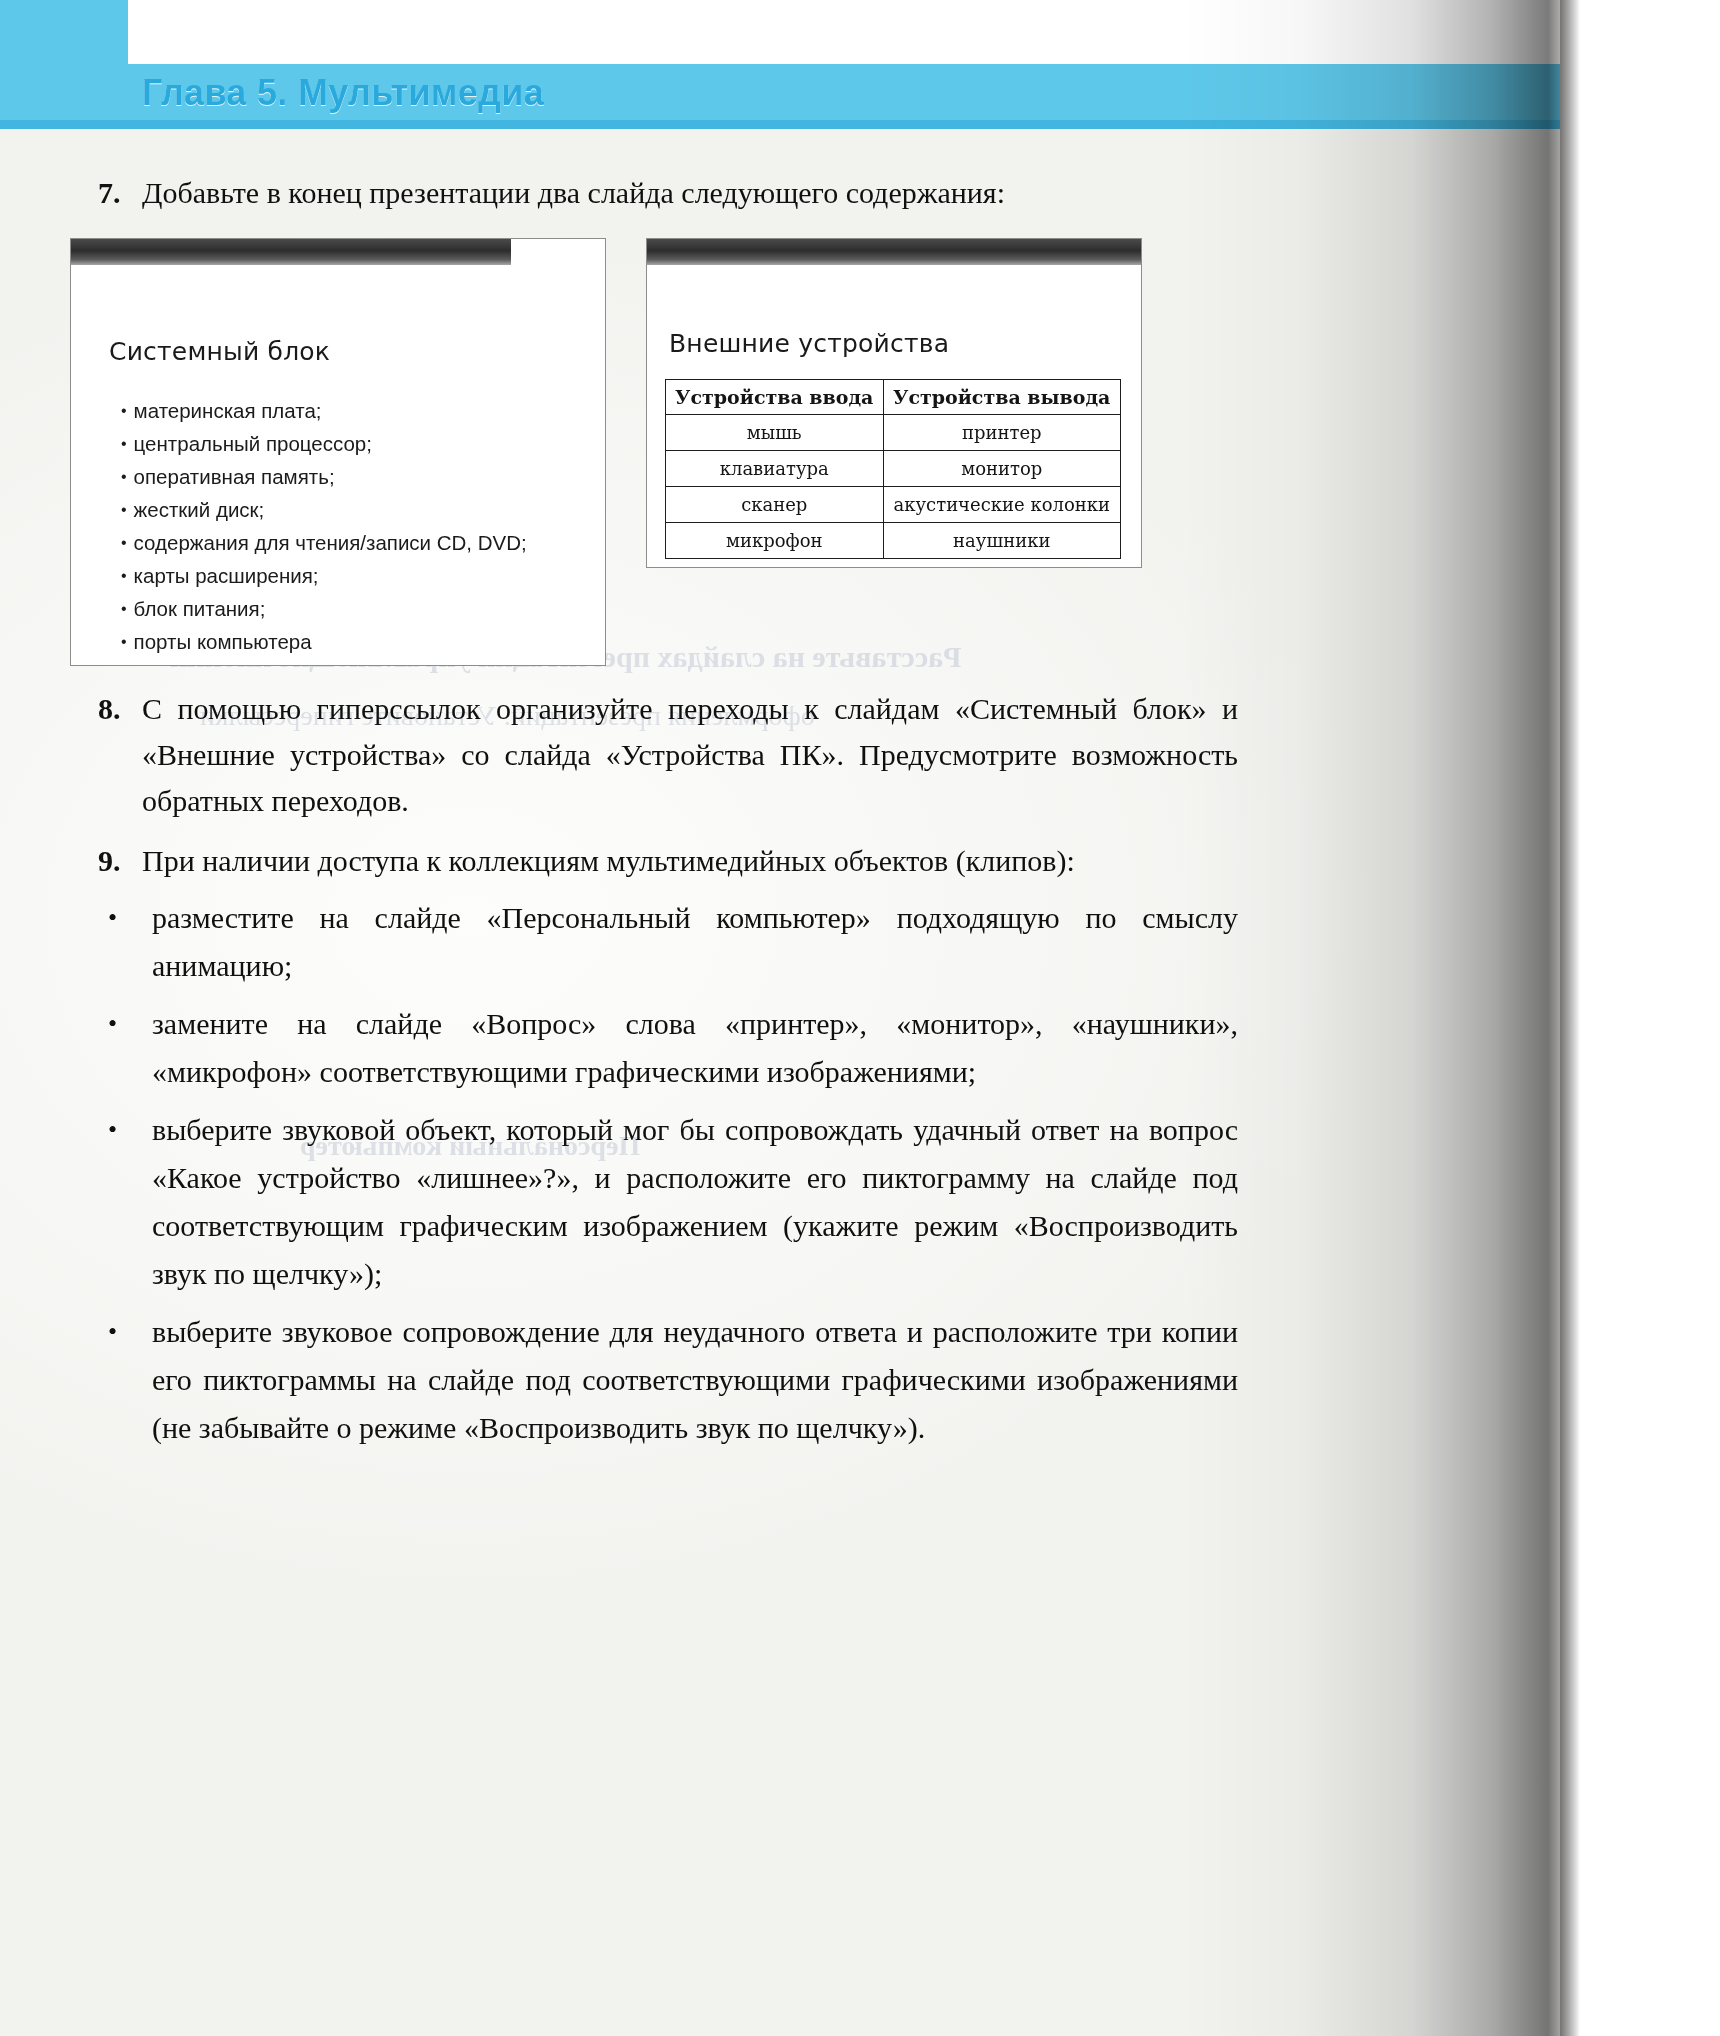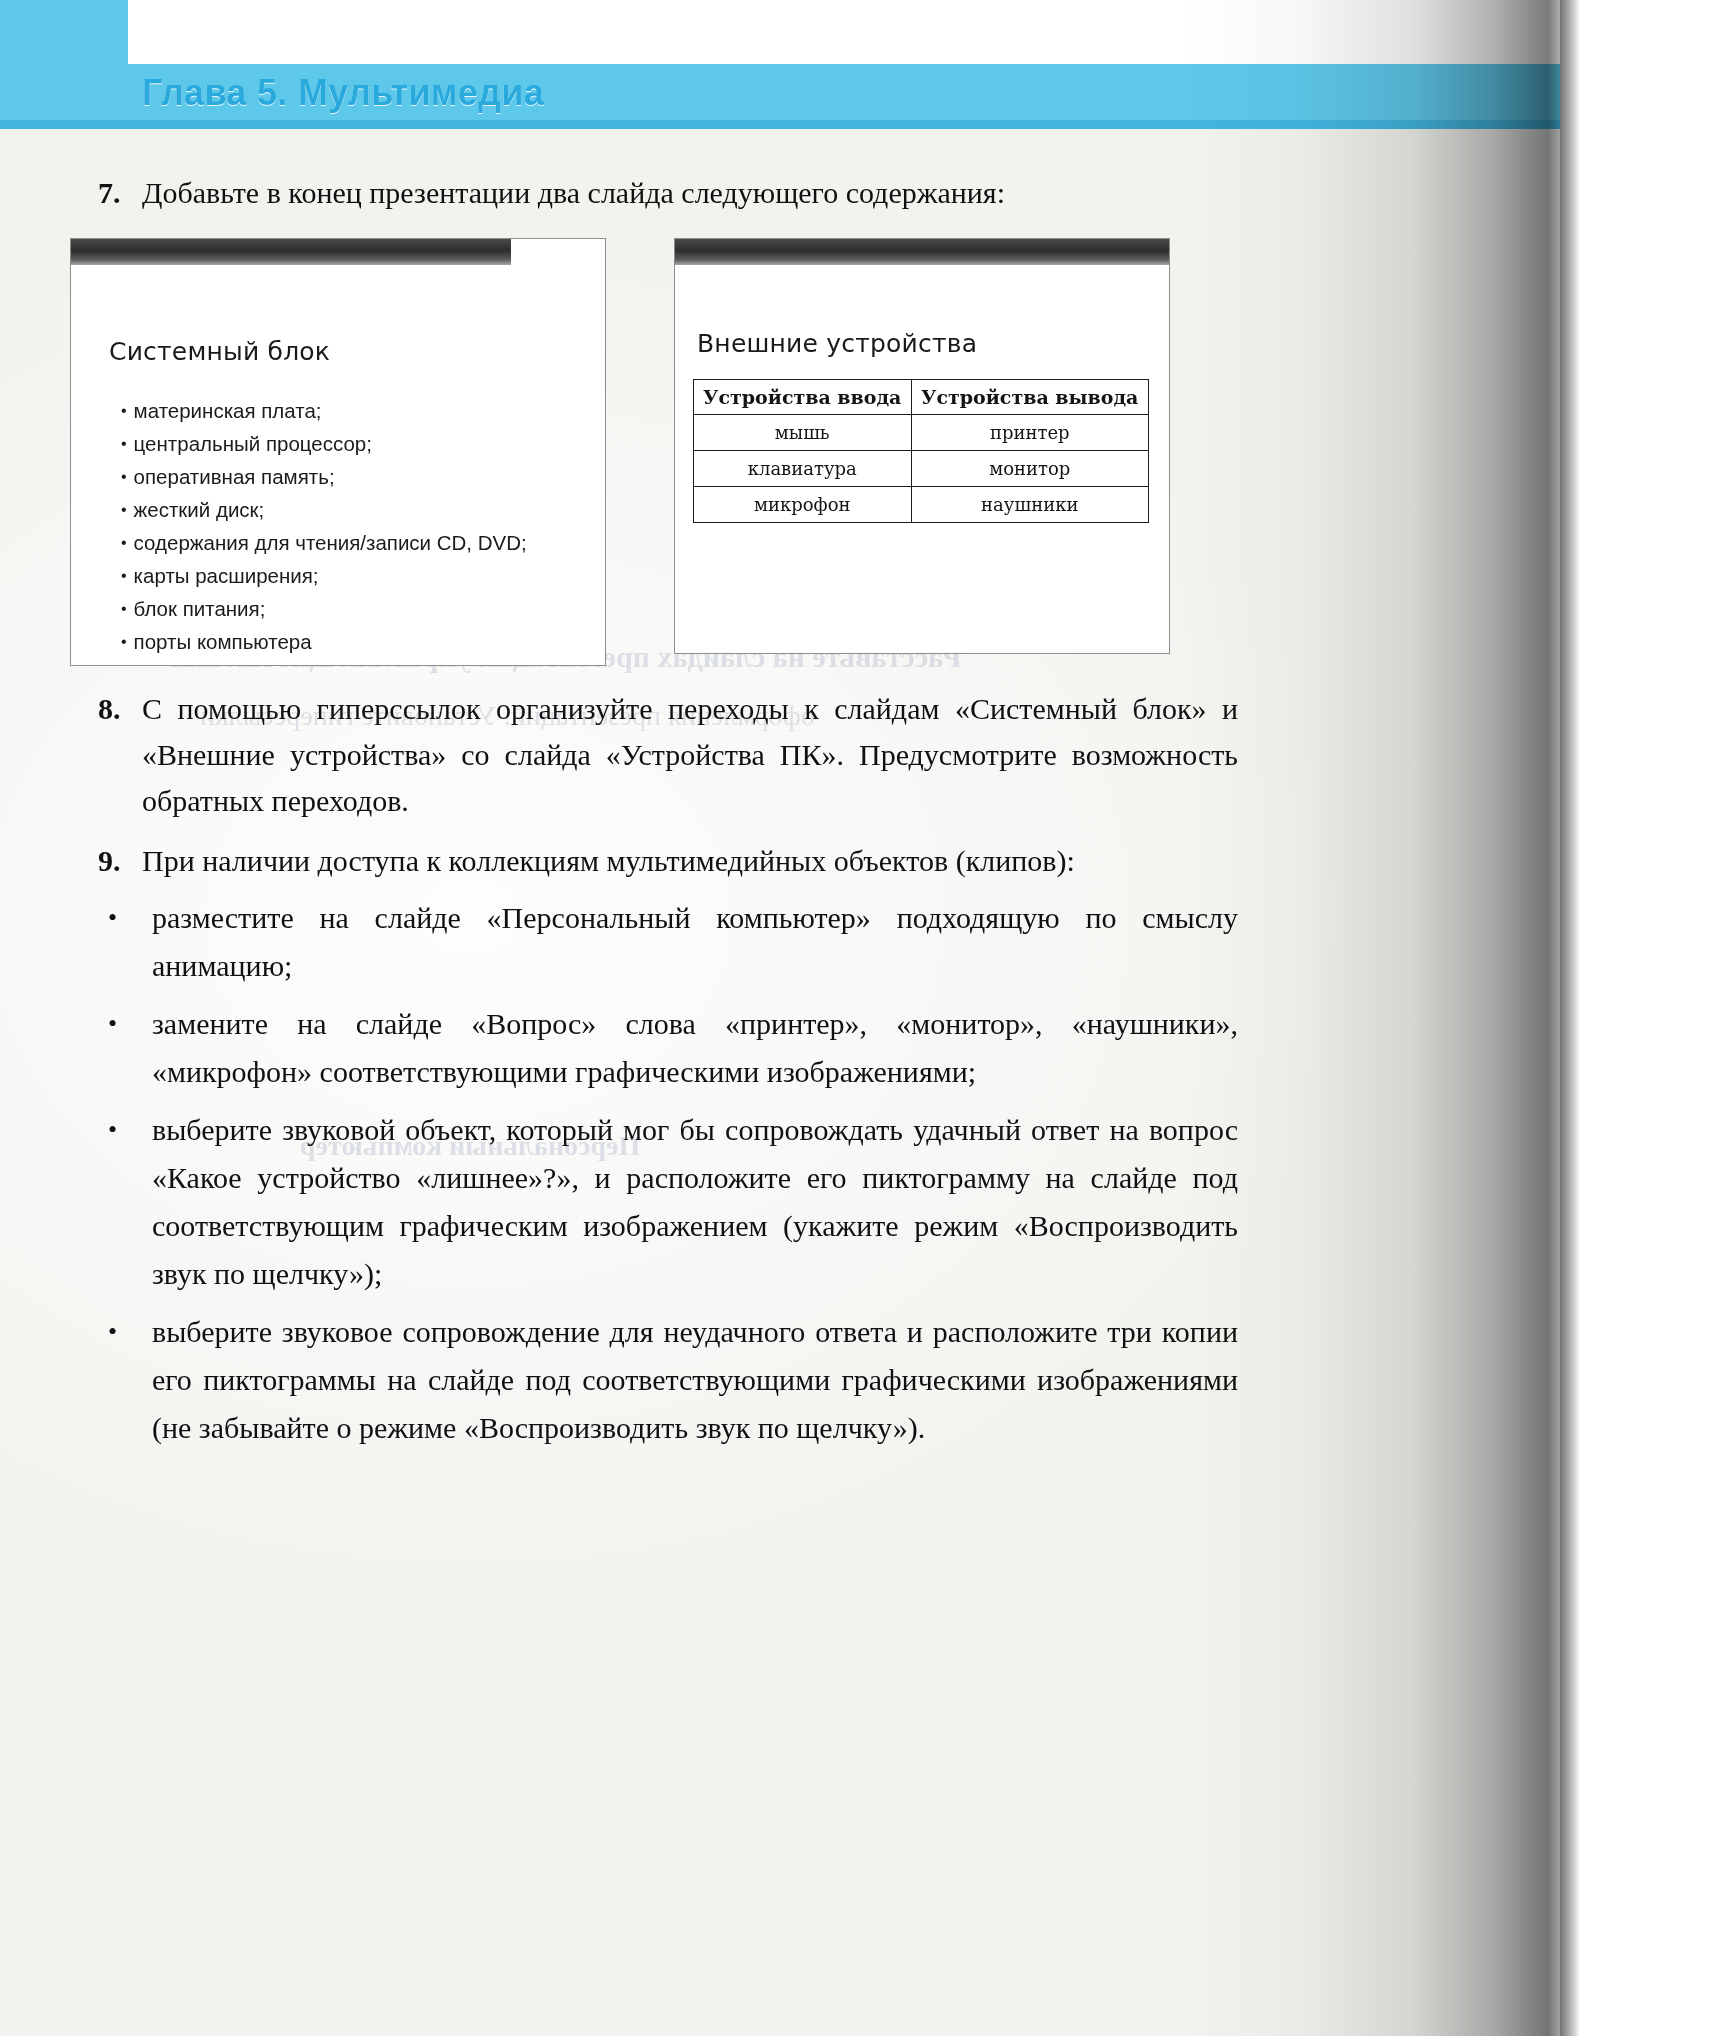--- a/index.html
+++ b/index.html
@@ -120,21 +120,21 @@
     box-sizing: border-box;
     overflow: hidden;
   }
   .slide-bar {
     position: absolute;
     left: 0; top: 0;
     height: 26px;
     background: linear-gradient(to bottom, #4a4a4a 0%, #2d2d2d 45%, #5c5c5c 80%, #a8a8a8 100%);
   }
   #slide-left  { left: -28px;  width: 536px; height: 428px; }
-  #slide-right { left: 576px;  width: 496px; height: 416px; }
+  #slide-right { left: 548px;  width: 496px; height: 330px; }
   #slide-left .slide-bar  { width: 440px; }
   #slide-right .slide-bar { width: 496px; }
 
   .slide-title {
     position: absolute;
     font-family: "DejaVu Sans", sans-serif;
     font-size: 25px;
     color: #1a1a1a;
     letter-spacing: .2px;
   }
@@ -281,20 +281,24 @@
             </tr>
           </thead>
           <tbody>
             <tr>
               <td>мышь</td>
               <td>принтер</td>
             </tr>
             <tr>
               <td>клавиатура</td>
               <td>монитор</td>
+            </tr>
+            <tr>
+              <td>сканер</td>
+              <td>акустические колонки</td>
             </tr>
             <tr>
               <td>микрофон</td>
               <td>наушники</td>
             </tr>
           </tbody>
         </table>
       </div>
 
     </div>

